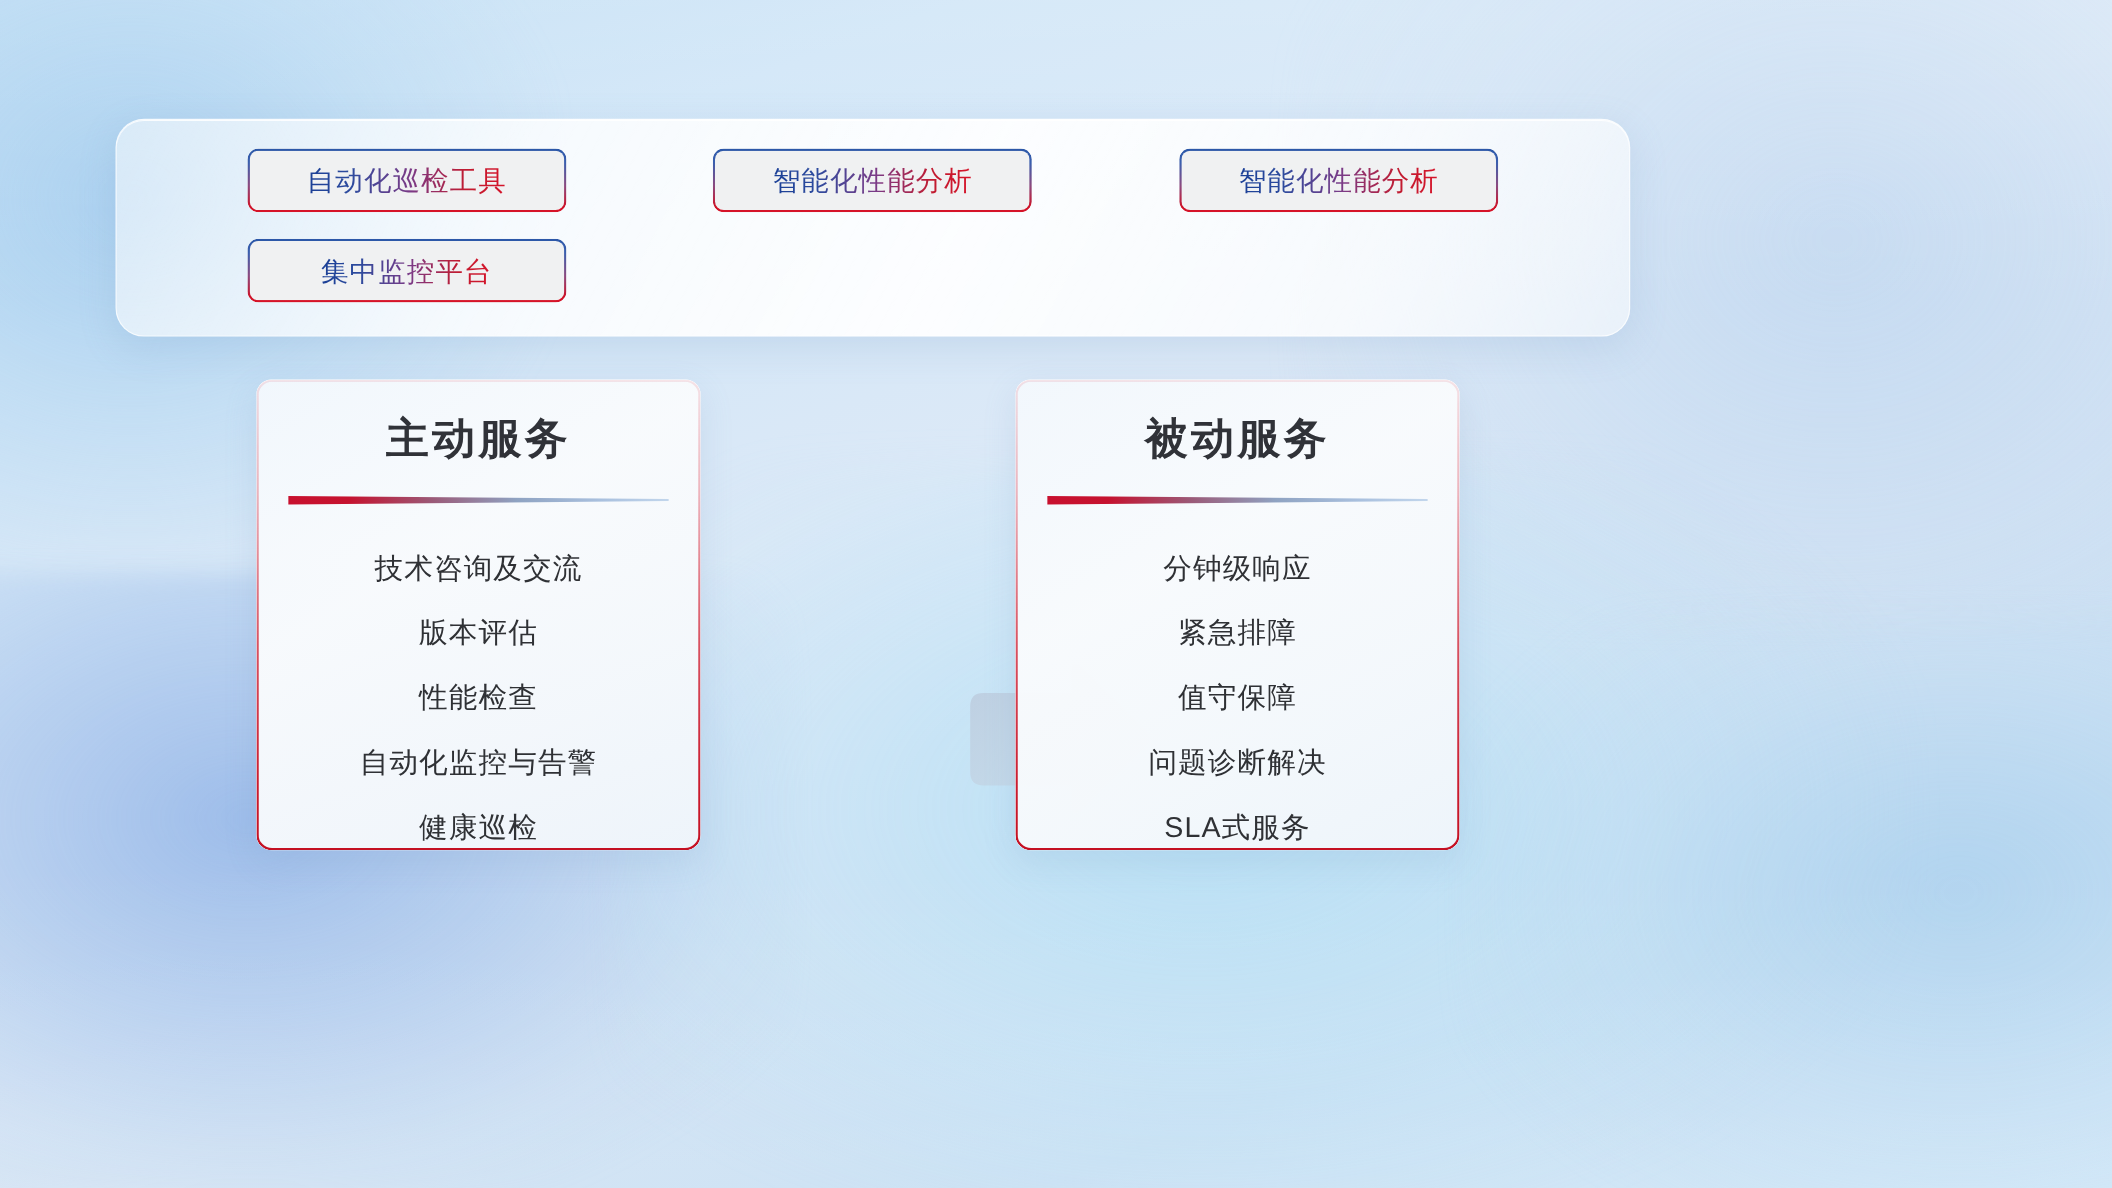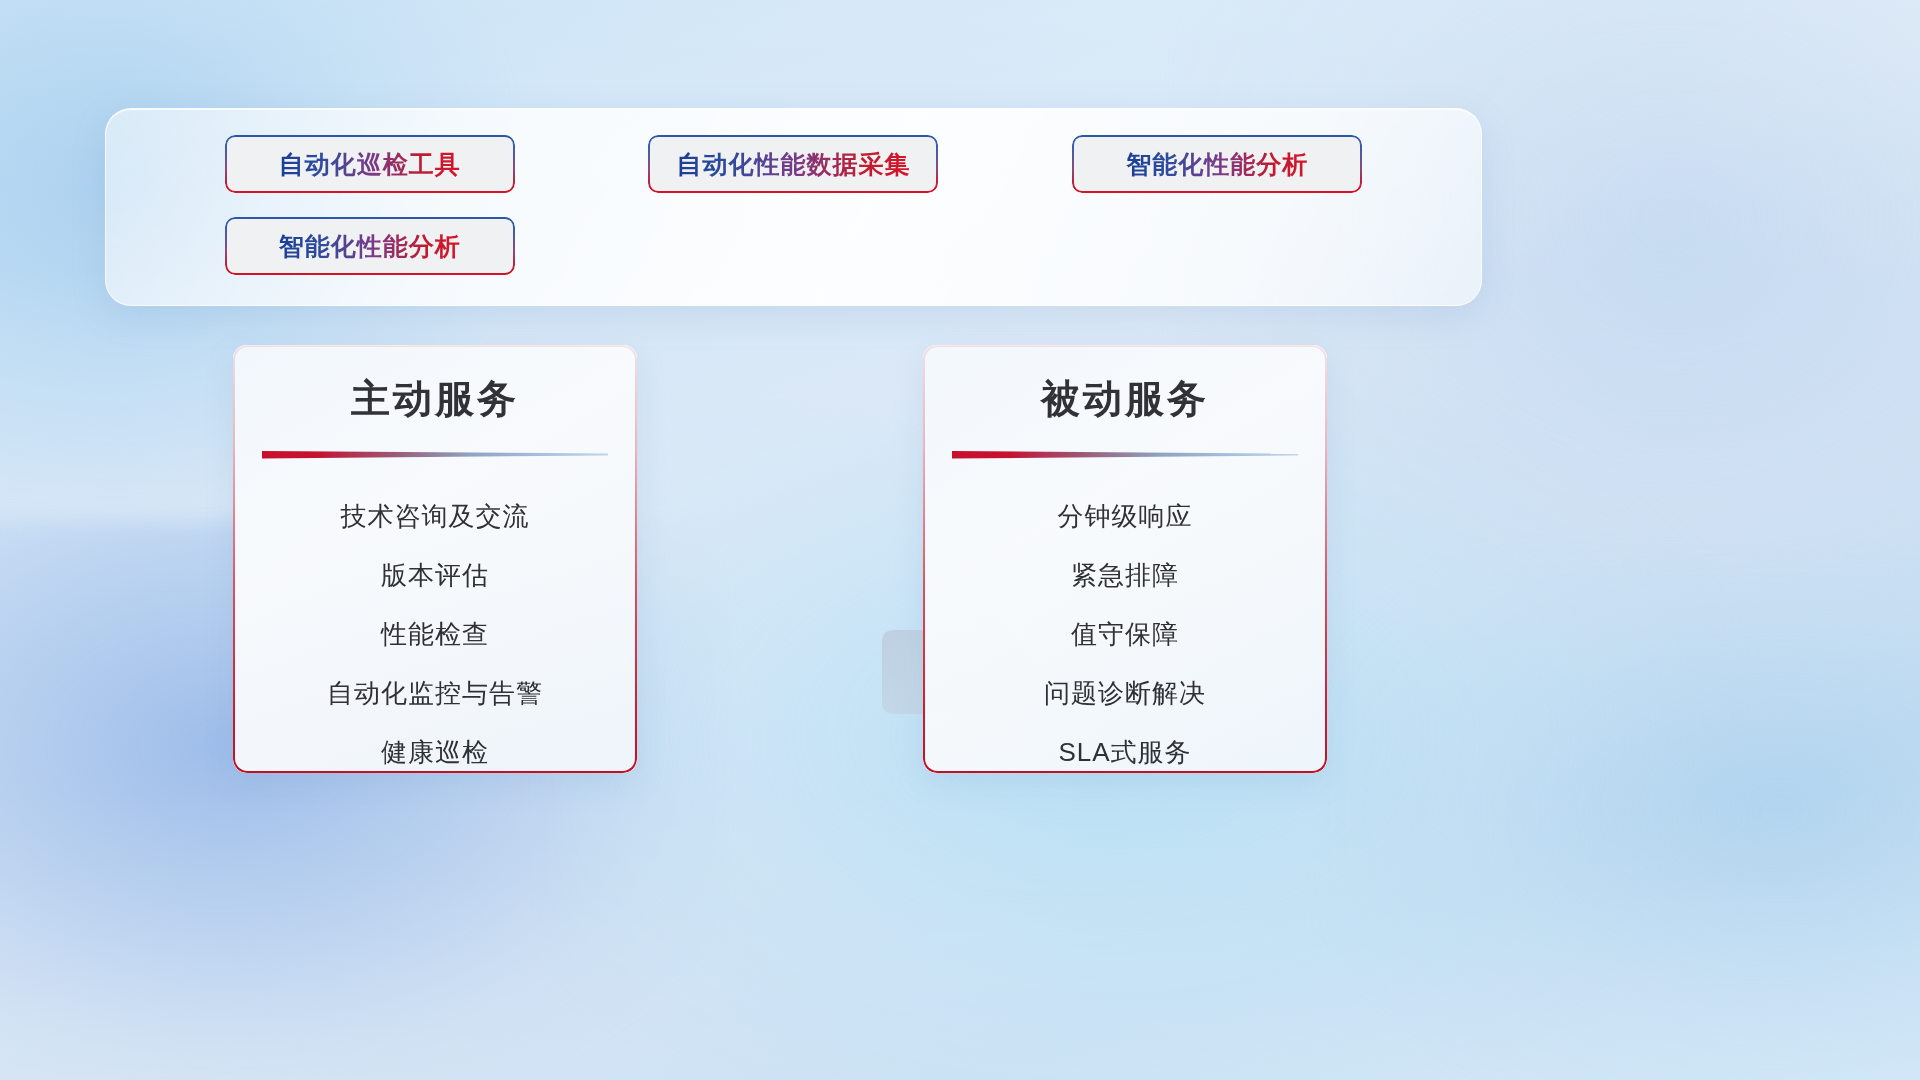--- a/index.html
+++ b/index.html
@@ -71,21 +71,21 @@
   }
   .pill::before{
     content:"";position:absolute;inset:0;border-radius:10px;padding:2px;
     background:linear-gradient(to bottom,#2b57a8 0%,#3a5fae 22%,#8a4a80 58%,#cf1126 92%,#d81429 100%);
     -webkit-mask:linear-gradient(#000 0 0) content-box,linear-gradient(#000 0 0);
     -webkit-mask-composite:xor;mask-composite:exclude;
     pointer-events:none;
   }
   .pill-label{
     position:relative;
-    font-size:25px;font-weight:700;letter-spacing:1px;
+    font-size:25px;font-weight:400;letter-spacing:1px;
     background:linear-gradient(to right,#1a3f96 0%,#2d4b9e 22%,#7b3a86 52%,#c11b30 80%,#d6142a 100%);
     -webkit-background-clip:text;background-clip:text;
     -webkit-text-fill-color:transparent;color:transparent;
     white-space:nowrap;
   }
 
   
   .svc-card{
     position:absolute;top:345px;width:404px;height:428px;
     border-radius:14px;
@@ -146,33 +146,33 @@
 <div id="bg-blob-d"></div>
 <div id="bg-blob-e"></div>
 <div id="bg-sheen"></div>
 
 <div id="top-panel">
 
   <div class="pill">
     <span class="pill-label">自动化巡检工具</span>
   </div>
 
-  <div class="pill">
-    <span class="pill-label">自动化性能数据采集</span>
-  </div>
 
   <div class="pill">
     <span class="pill-label">智能化性能分析</span>
   </div>
 
   <div class="pill">
     <span class="pill-label">智能化性能分析</span>
   </div>
 
 
+  <div class="pill">
+    <span class="pill-label">集中监控平台</span>
+  </div>
 
 </div>
 
 <div class="svc-card" id="card-active">
   <div class="svc-title">主动服务</div>
   <div class="svc-divider">
     <svg viewBox="0 0 346 9" preserveAspectRatio="none" aria-hidden="true">
       <defs>
         <linearGradient id="divgradA" x1="0" y1="0" x2="1" y2="0">
           <stop offset="0%" stop-color="#c8102e"></stop>

